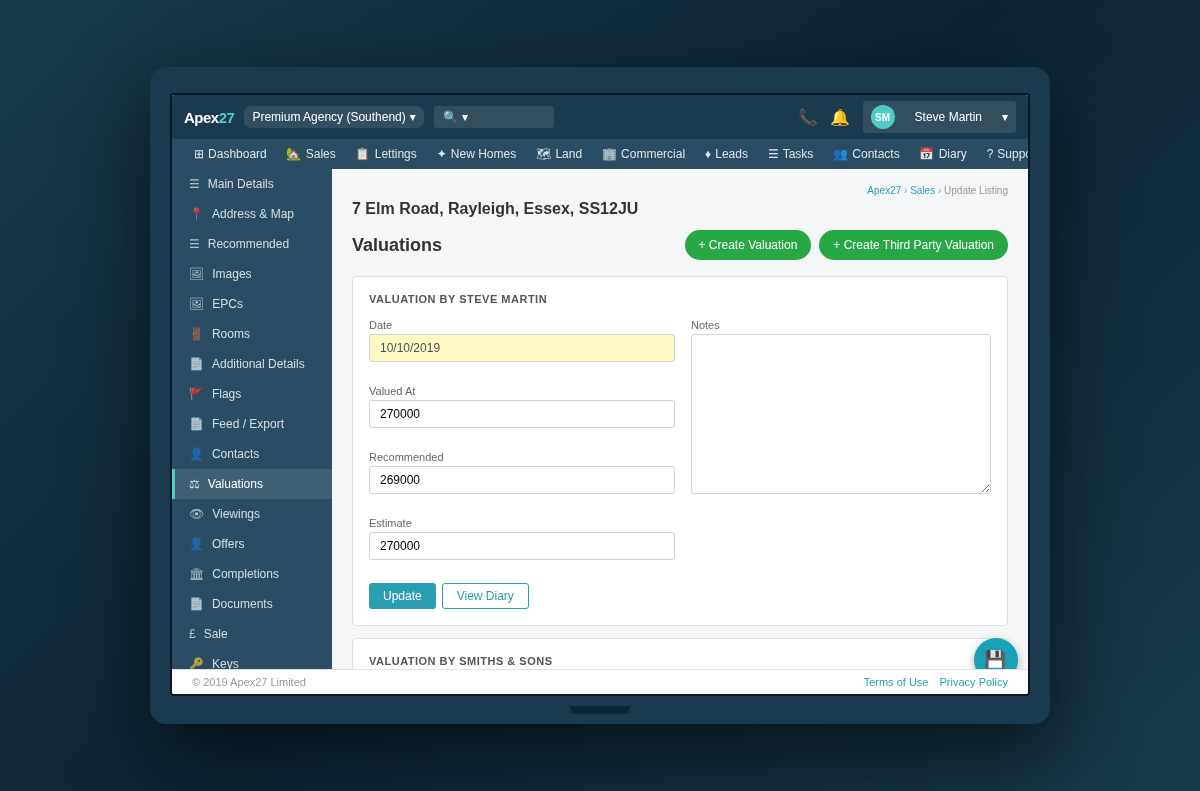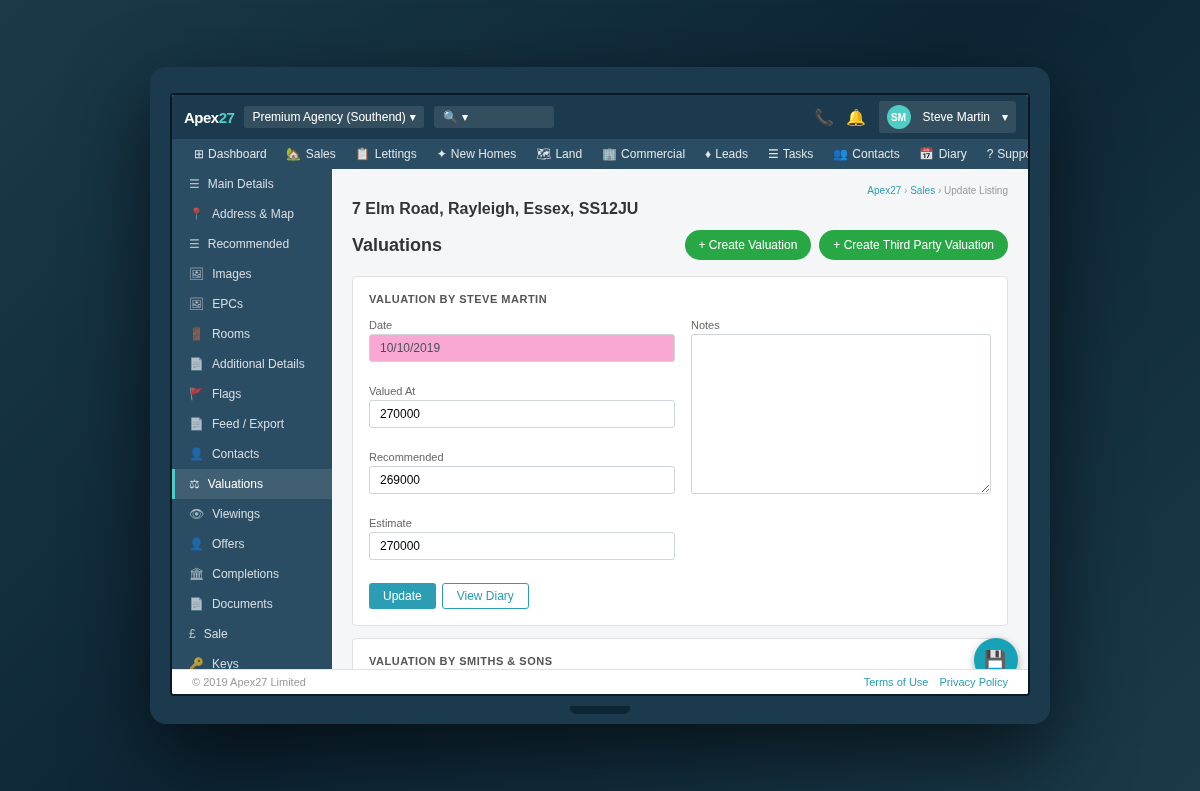--- a/index.html
+++ b/index.html
@@ -38,21 +38,21 @@
       font-weight: 700;
       font-size: 15px;
       letter-spacing: -0.5px;
     }
     .logo span { color: #4ecdc4; }
     .agency-selector {
       background: rgba(255,255,255,0.1);
       border: none;
       color: white;
       padding: 4px 8px;
-      border-radius: 2px;
+      border-radius: 7px;
       font-size: 12px;
       cursor: pointer;
       display: flex;
       align-items: center;
       gap: 4px;
     }
     .search-bar {
       background: rgba(255,255,255,0.1);
       border: none;
       color: white;
@@ -65,21 +65,21 @@
       margin-left: auto;
       display: flex;
       align-items: center;
       gap: 12px;
       color: white;
     }
     .icon-btn { color: white; cursor: pointer; font-size: 16px; }
     .user-btn {
       display: flex;
       align-items: center;
-      gap: 12px;
+      gap: 20px;
       background: rgba(255,255,255,0.1);
       padding: 4px 8px;
       border-radius: 3px;
       cursor: pointer;
       color: white;
       font-size: 12px;
     }
     .avatar {
       width: 24px;
       height: 24px;
@@ -218,21 +218,21 @@
     .form-input {
       width: 100%;
       padding: 6px 10px;
       border: 1px solid #ced4da;
       border-radius: 3px;
       font-size: 12px;
       color: #000000;
       background: white;
     }
     .form-input.readonly {
-      background: #f9a8d4;
+      background: #fef9c3;
       color: #495057;
     }
     .form-textarea {
       width: 100%;
       height: 160px;
       padding: 6px 10px;
       border: 1px solid #ced4da;
       border-radius: 3px;
       font-size: 12px;
       color: #333;

